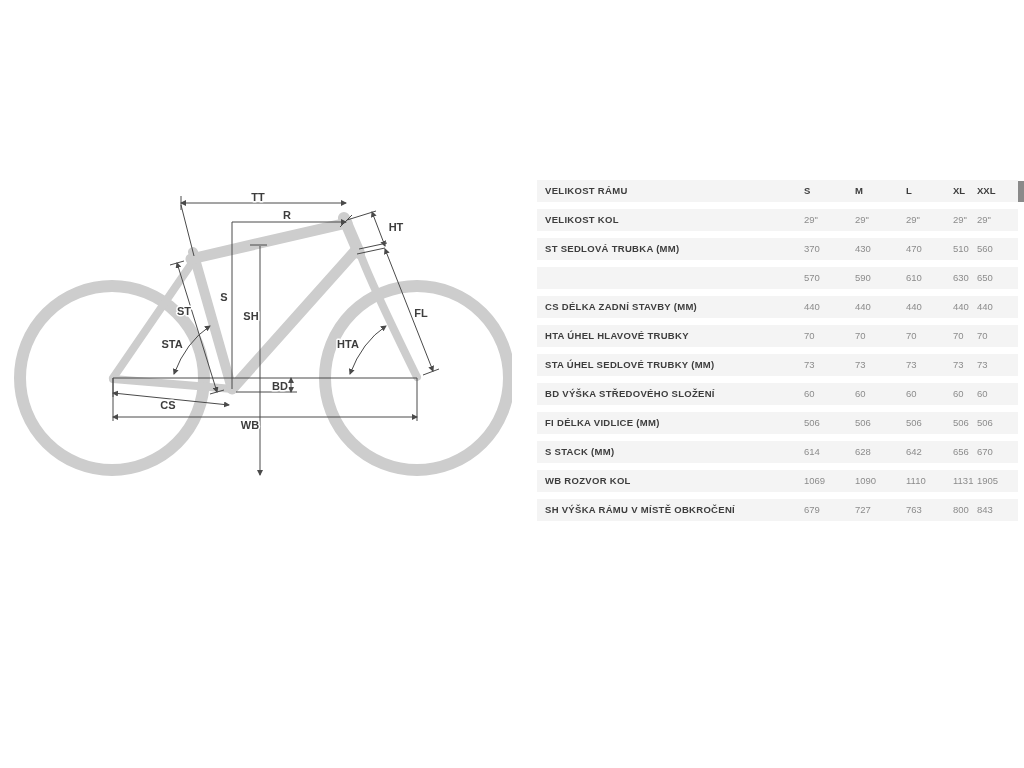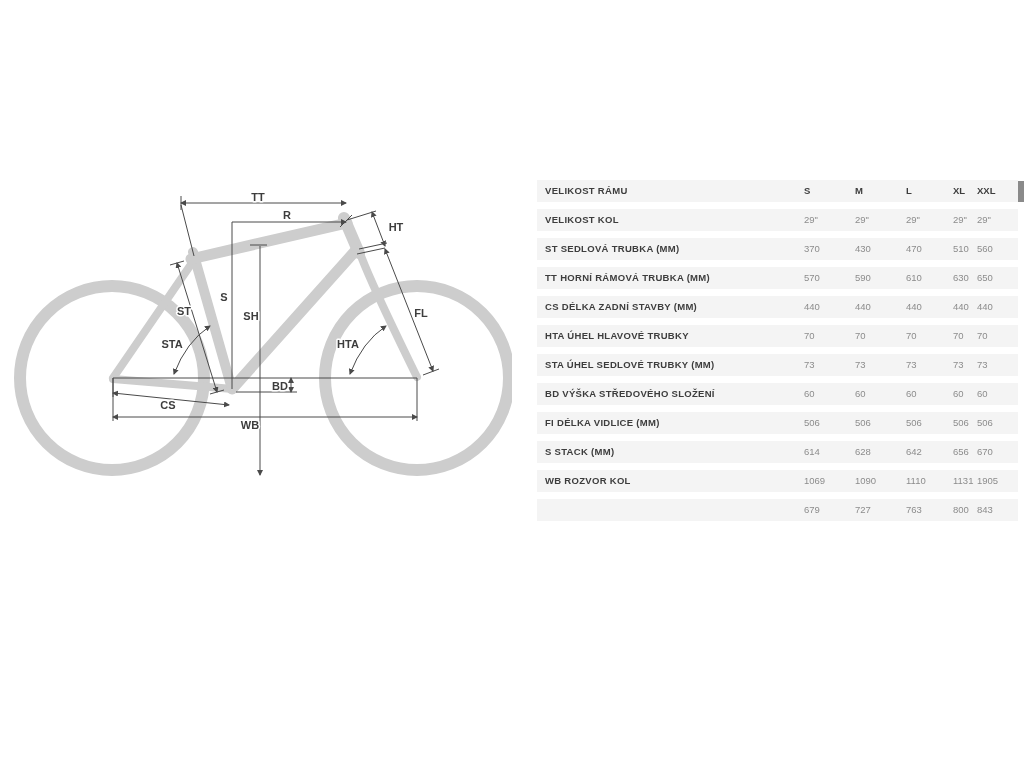--- a/index.html
+++ b/index.html
@@ -127,21 +127,20 @@
       </div>
       <div class="geo-row">
         <span class="lbl">ST SEDLOVÁ TRUBKA (MM)</span>
         <span class="val c0">370</span>
         <span class="val c1">430</span>
         <span class="val c2">470</span>
         <span class="val c3">510</span>
         <span class="val c4">560</span>
       </div>
       <div class="geo-row">
-        <span class="lbl">TT HORNÍ RÁMOVÁ TRUBKA (MM)</span>
         <span class="val c0">570</span>
         <span class="val c1">590</span>
         <span class="val c2">610</span>
         <span class="val c3">630</span>
         <span class="val c4">650</span>
       </div>
       <div class="geo-row">
         <span class="lbl">CS DÉLKA ZADNÍ STAVBY (MM)</span>
         <span class="val c0">440</span>
         <span class="val c1">440</span>
@@ -191,20 +190,21 @@
       </div>
       <div class="geo-row">
         <span class="lbl">WB ROZVOR KOL</span>
         <span class="val c0">1069</span>
         <span class="val c1">1090</span>
         <span class="val c2">1110</span>
         <span class="val c3">1131</span>
         <span class="val c4">1905</span>
       </div>
       <div class="geo-row">
+        <span class="lbl">SH VÝŠKA RÁMU V MÍSTĚ OBKROČENÍ</span>
         <span class="val c0">679</span>
         <span class="val c1">727</span>
         <span class="val c2">763</span>
         <span class="val c3">800</span>
         <span class="val c4">843</span>
       </div>
     </div>
 
   <div id="scrollbar-track">
     <div id="scrollbar-thumb"></div>

